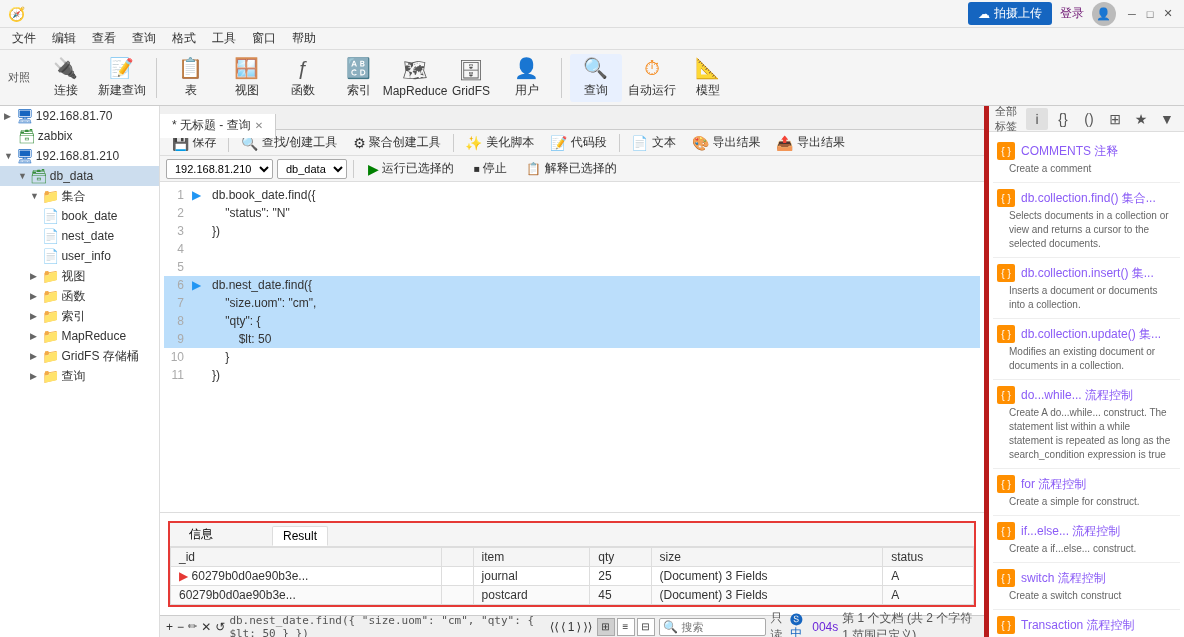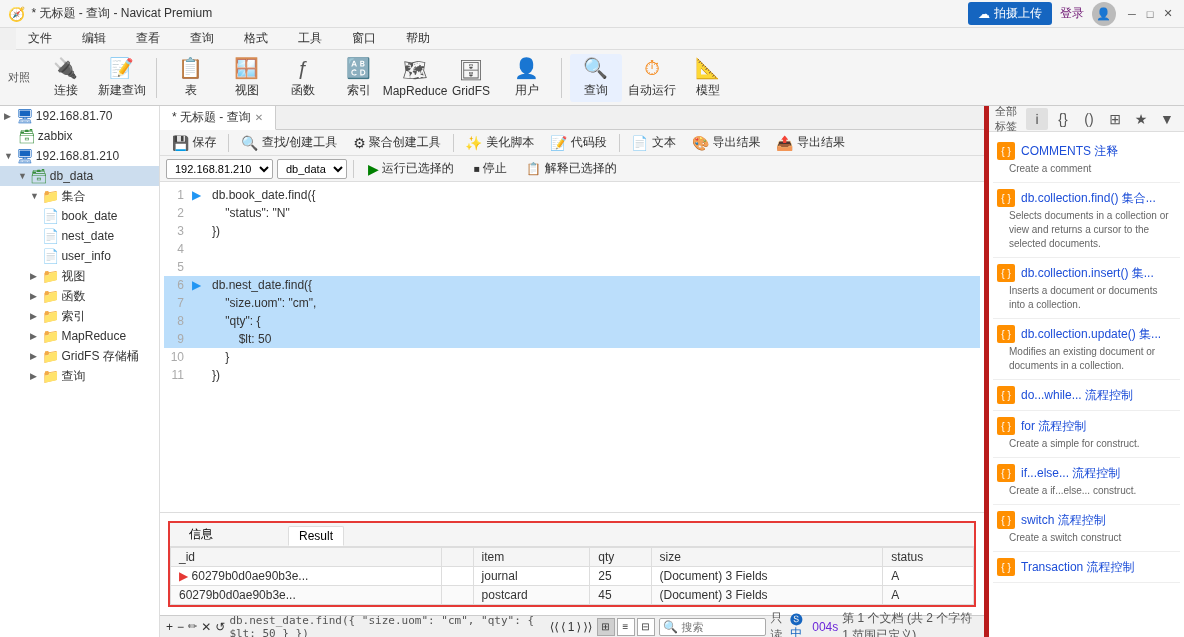--- a/index.html
+++ b/index.html
@@ -22,22 +22,21 @@
       font-size: 11px; cursor: pointer; color: #555;
     }
 
     
     .menu-bar {
       background: #f5f5f5;
       height: 22px;
       display: flex;
       padding: 0 4px;
       border-bottom: 1px solid #ddd;
-      gap: 14px;
-      margin-left: 16px;
+      gap: 0;
     }
     .menu-item {
       padding: 2px 8px;
       cursor: pointer;
       font-size: 12px;
       color: #333;
       border-radius: 2px;
     }
 
     
@@ -90,21 +89,21 @@
       font-size: 12px;
       color: #555;
       gap: 4px;
     }
     .vs-tab.active {
       background: white;
       border-bottom: 1px solid white;
       color: #333;
       font-weight: 500;
       position: relative;
-      top: 0;
+      top: 8px;
     }
 
     
     .main-layout {
       display: flex;
       height: calc(637px - 28px - 22px - 56px);
     }
 
     
     .sidebar {
@@ -218,21 +217,21 @@
       border: 2px solid #e53935;
       margin: 8px;
       display: flex;
       flex-direction: column;
     }
     .result-tabs {
       display: flex;
       background: #f5f5f5;
       border-bottom: 1px solid #ddd;
       padding: 0 8px;
-      gap: 24px;
+      gap: 8px;
       height: 24px;
       align-items: flex-end;
     }
     .result-tab {
       padding: 2px 10px;
       cursor: pointer;
       font-size: 12px;
       border-radius: 2px 2px 0 0;
       border: 1px solid transparent;
     }
@@ -320,21 +319,21 @@
       width: 18px; height: 18px;
       background: #ff8f00;
       border-radius: 2px;
       display: flex; align-items: center; justify-content: center;
       color: white;
       font-size: 10px;
       flex-shrink: 0;
     }
     .snippet-title {
       font-size: 12px;
-      color: #1d4ed8;
+      color: #8b5cf6;
       font-weight: 500;
     }
     .snippet-desc {
       font-size: 10px;
       color: #666;
       margin-left: 12px;
       line-height: 14px;
     }
 
     
@@ -394,21 +393,20 @@
       font-size: 12px;
       cursor: pointer;
     }
   </style>
 </head>
 <body>
 
 <div class="title-bar">
   <div class="title-bar-left">
     <span class="navicat-logo">🧭</span>
-    <span style="font-size:12px; color:#333;">* 无标题 - 查询 - Navicat Premium</span>
   </div>
   <div class="cloud-section">
     <div class="cloud-btn">
       <span>☁</span>
       <span>拍摄上传</span>
     </div>
     <span style="font-size:12px; color:#701a75; cursor:pointer;">登录</span>
     <div class="user-avatar">👤</div>
     <div class="title-bar-controls">
       <div class="title-bar-btn">─</div>
@@ -791,20 +789,21 @@
           <div class="snippet-icon">{ }</div>
           <span class="snippet-title">db.collection.update() 集...</span>
         </div>
         <div class="snippet-desc">Modifies an existing document or documents in a collection.</div>
       </div>
       <div class="snippet-item">
         <div class="snippet-header">
           <div class="snippet-icon">{ }</div>
           <span class="snippet-title">do...while... 流程控制</span>
         </div>
+        <div class="snippet-desc">Create A do...while... construct. The statement list within a while statement is repeated as long as the search_condition expression is true</div>
       </div>
       <div class="snippet-item">
         <div class="snippet-header">
           <div class="snippet-icon">{ }</div>
           <span class="snippet-title">for 流程控制</span>
         </div>
         <div class="snippet-desc">Create a simple for construct.</div>
       </div>
       <div class="snippet-item">
         <div class="snippet-header">

